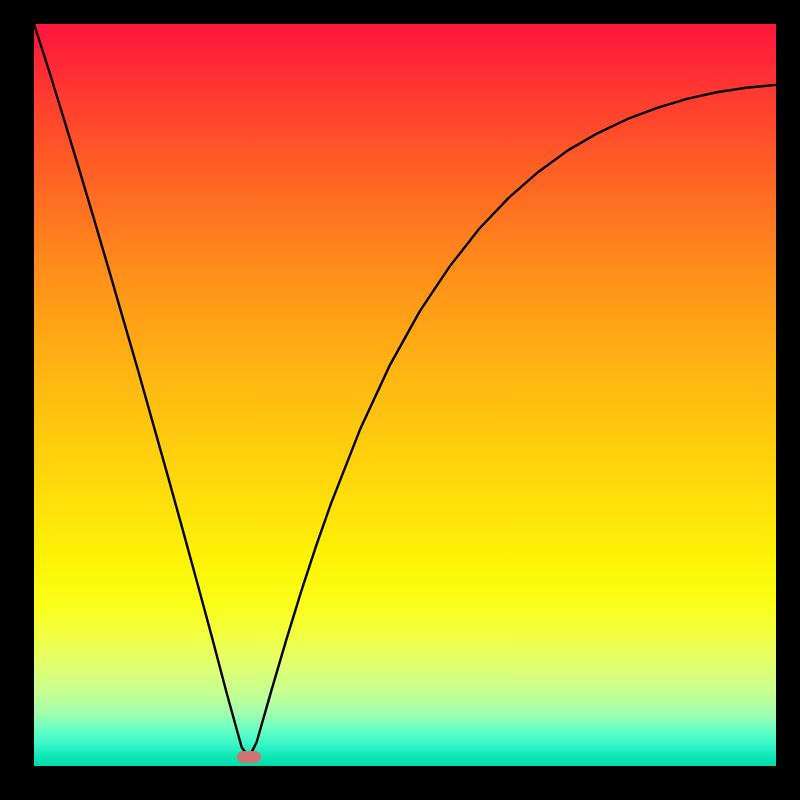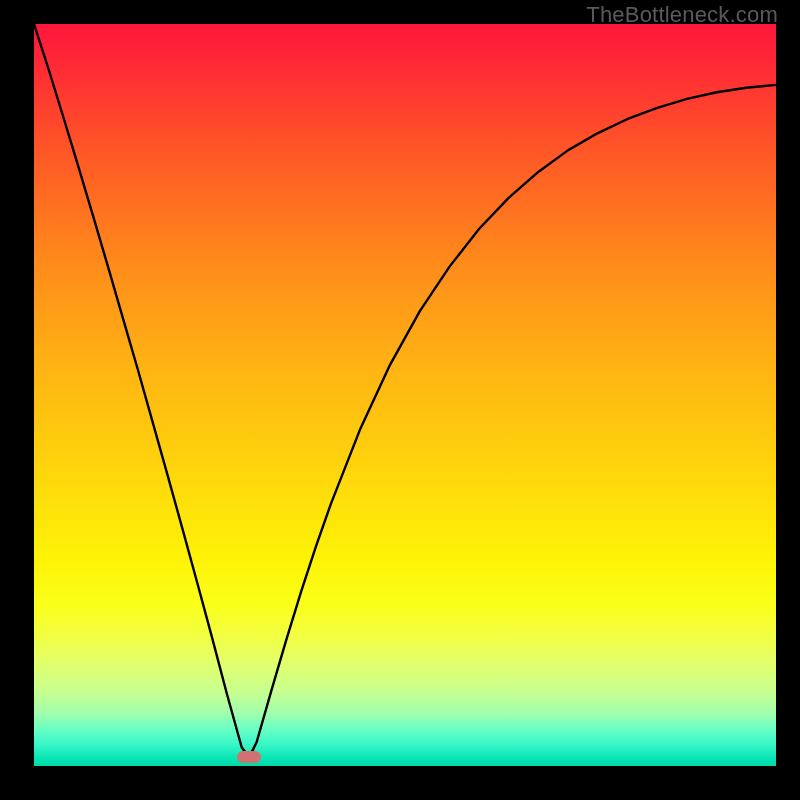--- a/index.html
+++ b/index.html
@@ -75,21 +75,20 @@
     border-radius: 6px / 6px;
     z-index: 4;
     transform: translate(-50%, -50%);
   }
 </style>
 </head>
 <body>
 
 <div class="frame">
 
-  <div class="watermark">TheBottleneck.com</div>
 
   <div class="plot-area">
     <div class="gradient"></div>
 
     <svg class="svg-curve" viewBox="0 0 742 742" preserveAspectRatio="none">
       <path id="curve-path" fill="none" stroke="#000000" stroke-width="2.4" stroke-linejoin="round" stroke-linecap="round" d="M0.00 0.00 L14.84 46.00 L29.68 94.23 L44.52 143.21 L59.36 192.92 L74.20 243.38 L89.04 294.57 L103.88 345.77 L118.72 398.45 L133.56 451.14 L148.40 504.56 L163.24 558.73 L178.08 613.63 L192.92 670.03 L207.76 723.45 L215.18 733.10 L222.60 718.26 L237.44 666.32 L252.28 615.86 L267.12 567.63 L281.96 522.37 L296.80 480.07 L326.48 404.39 L356.16 340.58 L385.84 287.15 L415.52 242.63 L445.20 204.79 L474.88 173.63 L504.56 147.66 L534.24 126.14 L563.92 109.07 L593.60 94.98 L623.28 83.85 L652.96 74.94 L682.64 68.26 L712.32 63.81 L742.00 60.84"></path>
     </svg>
 
     <div id="min-marker" class="minimum-marker" style="left: 215.18px; top: 733.096px; background: rgb(209, 114, 114);"></div>
   </div>

